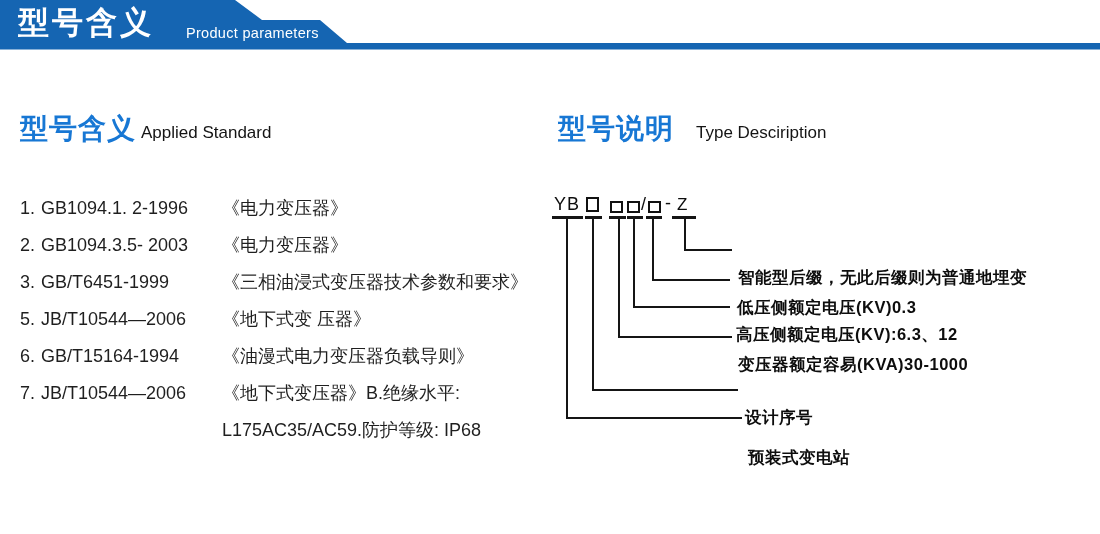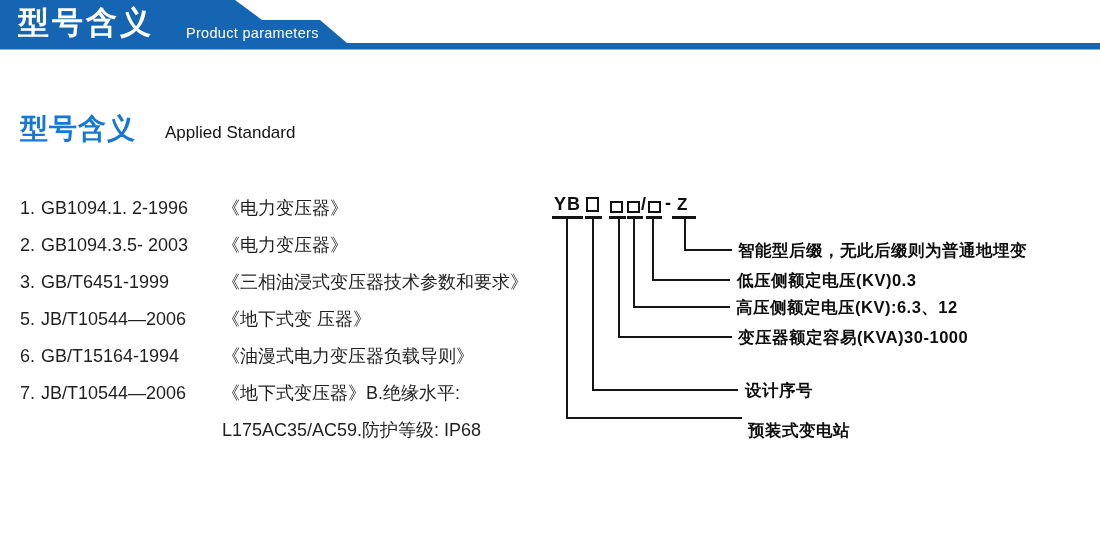--- a/index.html
+++ b/index.html
@@ -13,41 +13,41 @@
     font-size:31px;font-weight:bold;letter-spacing:3px;line-height:42px;
   }
   .banner-title-en{
     position:absolute;left:186px;top:25px;color:#ffffff;
     font-size:14.5px;letter-spacing:0.3px;
   }
 
   
   .section-title{position:absolute;white-space:nowrap;}
   .title-cn{font-size:28px;font-weight:bold;color:#1777d4;letter-spacing:1px;}
-  .title-en{font-size:17px;color:#141414;margin-left:29px;}
+  .title-en{font-size:17px;color:#141414;margin-left:5px;}
   #left-title{left:20px;top:110px;}
   #right-title{left:558px;top:110px;}
   #right-title .title-en{margin-left:22px;}
 
   
   #standards-list{position:absolute;left:20px;top:190px;width:530px;}
   .std-row{display:flex;height:37px;line-height:37px;font-size:18px;color:#1f1f1f;white-space:nowrap;}
   .std-col1{width:202px;flex:0 0 202px;}
   .std-col2{flex:1;}
   .std-num{margin-right:6px;}
 
   
   #diagram{position:absolute;left:540px;top:185px;width:560px;height:275px;}
   #diagram .lines{position:absolute;left:0;top:0;}
-  .code-el{position:absolute;color:#0d0d0d;font-weight:bold;white-space:nowrap;}
+  .code-el{position:absolute;color:#0d0d0d;font-weight:normal;white-space:nowrap;}
   .ph-box{position:absolute;border:2px solid #111;background:#fff;box-sizing:border-box;}
   .u-line{position:absolute;height:2.5px;background:#151515;top:31px;}
   .dg-label{
     position:absolute;font-size:16.5px;font-weight:bold;color:#0d0d0d;
-    white-space:nowrap;letter-spacing:0.5px;line-height:21px;
+    white-space:nowrap;letter-spacing:0.5px;line-height:21px;margin-top:27px;
   }
 </style>
 </head>
 <body>
 
 <div id="page">
 
   <div>
     <svg class="banner-svg" width="1100" height="50" viewBox="0 0 1100 50">
       <polygon points="0,0 235,0 262,20 320,20 347,43 1100,43 1100,49.5 0,49.5" fill="#1565b2"></polygon>
@@ -84,20 +84,23 @@
     <div class="std-row">
       <span class="std-col1"><span class="std-num">7.</span><span>JB/T10544—2006</span></span>
       <span class="std-col2">《地下式变压器》B.绝缘水平:</span>
     </div>
     <div class="std-row">
       <span class="std-col1"></span>
       <span class="std-col2">L175AC35/AC59.防护等级: IP68</span>
     </div>
   </div>
 
+  <div id="right-title" class="section-title">
+    <span class="title-cn">型号说明</span><span class="title-en">Type Desciription</span>
+  </div>
 
   <div id="diagram">
 
     <svg class="lines" width="560" height="275" viewBox="0 0 560 275">
       <g fill="none" stroke="#151515" stroke-width="2">
         <polyline points="27,33 27,233 202,233"></polyline>
         <polyline points="53,33 53,205 198,205"></polyline>
         <polyline points="79,33 79,152 192,152"></polyline>
         <polyline points="94,33 94,122 190,122"></polyline>
         <polyline points="113,33 113,95 190,95"></polyline>

